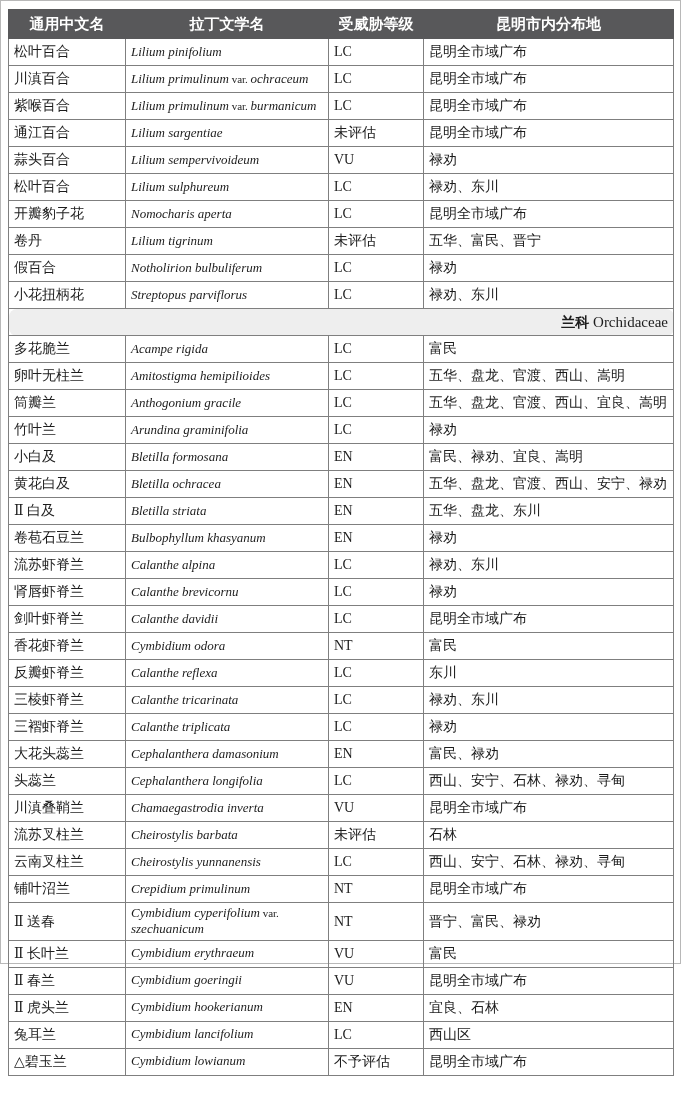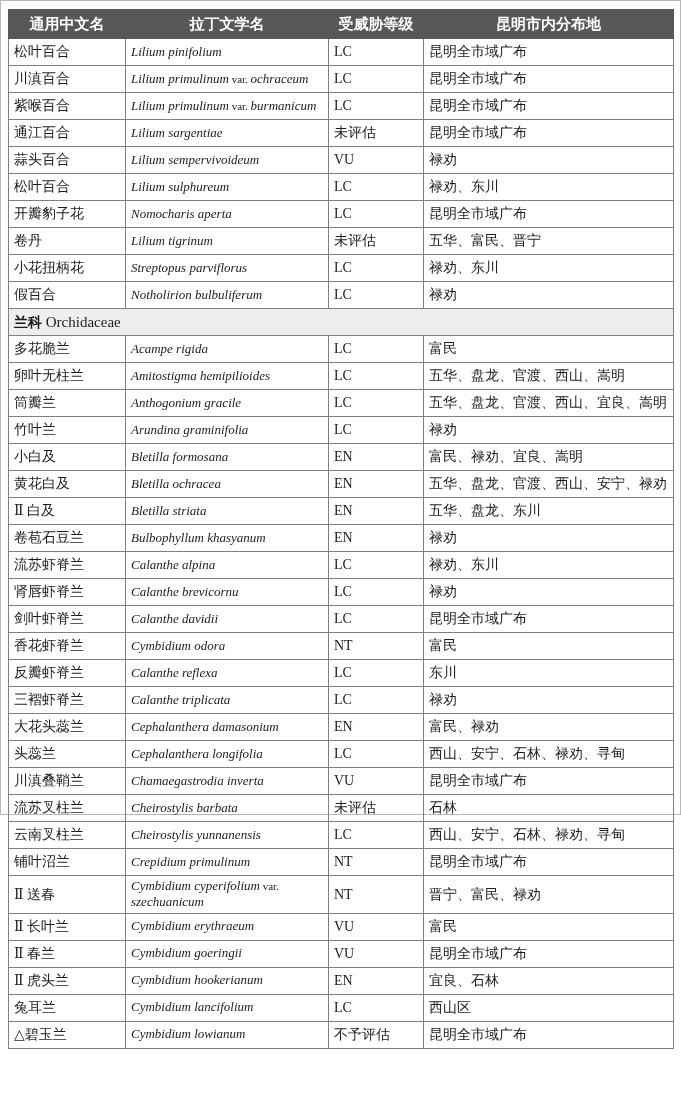--- a/index.html
+++ b/index.html
@@ -11,21 +11,21 @@
     --text:#1c1c1c;
   }
   *{margin:0;padding:0;box-sizing:border-box;}
   body{
     width:681px;height:1109px;
     background:#ffffff;
     font-family:"Liberation Serif","DejaVu Serif",serif;
     color:var(--text);
   }
   .page{
-    width:681px;height:815px;
+    width:681px;height:964px;
     border:1px solid var(--frame);
     padding:8px 7px;
   }
   table.species-table{
     width:665px;
     border-collapse:collapse;
     table-layout:fixed;
   }
   .species-table th{
     background:var(--header-bg);
@@ -45,22 +45,23 @@
     height:27px;
     padding:2px 5px;
     vertical-align:middle;
     line-height:1.25;
     overflow:hidden;
   }
   td.latin-cell{font-style:italic;font-size:13px;}
   td.latin-cell .var{font-style:normal;font-size:11px;}
   td.section-cell{
     background:var(--section-bg);
-    text-align:left;
+    text-align:right;
     font-size:15px;
+    border-radius:8px;
   }
   .section-cn{font-weight:bold;font-family:"Liberation Sans","DejaVu Sans",sans-serif;font-size:14px;}
   .section-latin{font-family:"Liberation Serif","DejaVu Serif",serif;font-size:15px;}
 </style>
 </head>
 <body>
 
 <div class="page">
   <table class="species-table">
     <colgroup>
@@ -120,30 +121,30 @@
           <td>LC</td>
           <td>昆明全市域广布</td>
         </tr>
         <tr>
           <td>卷丹</td>
           <td class="latin-cell"><span>Lilium tigrinum</span></td>
           <td>未评估</td>
           <td>五华、富民、晋宁</td>
         </tr>
         <tr>
+          <td>假百合</td>
+          <td class="latin-cell"><span>Notholirion bulbuliferum</span></td>
+          <td>LC</td>
+          <td>禄劝</td>
+        </tr>
+        <tr>
           <td>小花扭柄花</td>
           <td class="latin-cell"><span>Streptopus parviflorus</span></td>
           <td>LC</td>
           <td>禄劝、东川</td>
-        </tr>
-        <tr>
-          <td>假百合</td>
-          <td class="latin-cell"><span>Notholirion bulbuliferum</span></td>
-          <td>LC</td>
-          <td>禄劝</td>
         </tr>
         <tr>
           <td class="section-cell" colspan="4"><span class="section-cn">兰科</span><span class="section-latin"> Orchidaceae</span></td>
         </tr>
         <tr>
           <td>多花脆兰</td>
           <td class="latin-cell"><span>Acampe rigida</span></td>
           <td>LC</td>
           <td>富民</td>
         </tr>
@@ -211,20 +212,26 @@
           <td>香花虾脊兰</td>
           <td class="latin-cell"><span>Cymbidium odora</span></td>
           <td>NT</td>
           <td>富民</td>
         </tr>
         <tr>
           <td>反瓣虾脊兰</td>
           <td class="latin-cell"><span>Calanthe reflexa</span></td>
           <td>LC</td>
           <td>东川</td>
+        </tr>
+        <tr>
+          <td>三棱虾脊兰</td>
+          <td class="latin-cell"><span>Calanthe tricarinata</span></td>
+          <td>LC</td>
+          <td>禄劝、东川</td>
         </tr>
         <tr>
           <td>三褶虾脊兰</td>
           <td class="latin-cell"><span>Calanthe triplicata</span></td>
           <td>LC</td>
           <td>禄劝</td>
         </tr>
         <tr>
           <td>大花头蕊兰</td>
           <td class="latin-cell"><span>Cephalanthera damasonium</span></td>

